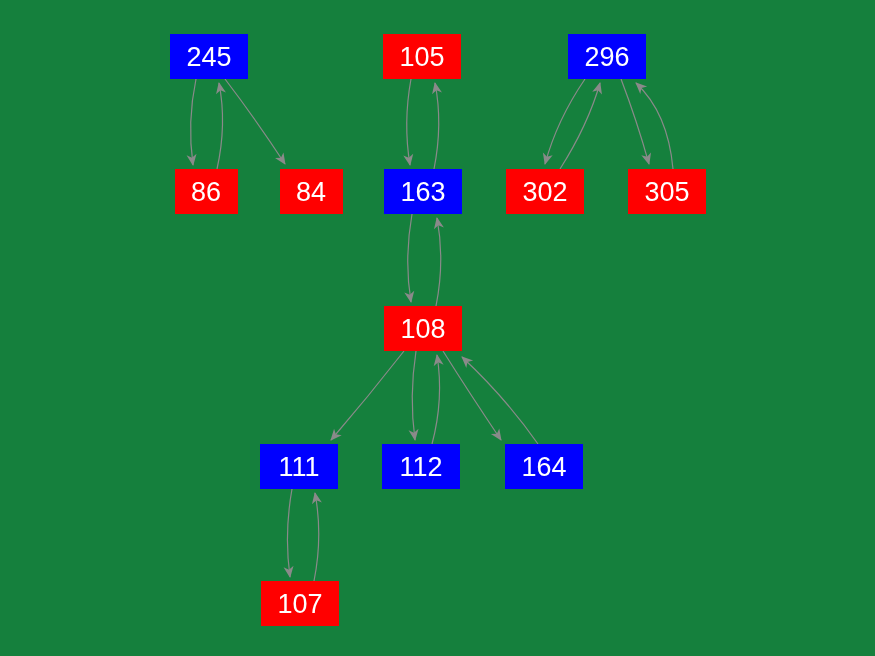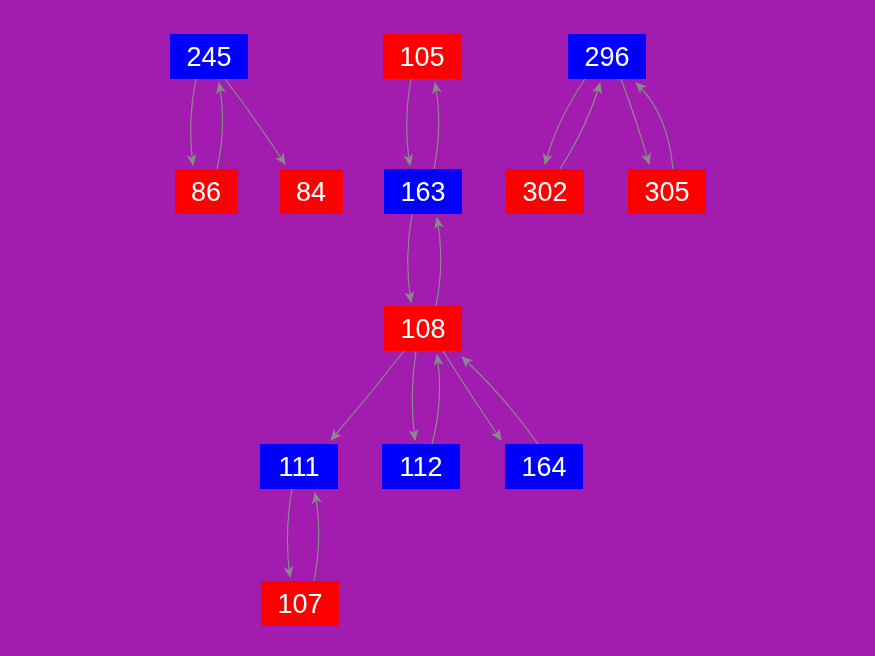--- a/index.html
+++ b/index.html
@@ -1,20 +1,20 @@
 <!DOCTYPE html>
 <html><head>
 <meta charset="utf-8">
 <style>
   html, body { margin: 0; padding: 0; background: #ffffff; }
   .stage {
     position: relative;
     width: 875px;
     height: 656px;
-    background: #a21caf;
+    background: #15803d;
     overflow: hidden;
   }
   svg.graph { display: block; width: 875px; height: 656px; }
   .edge-layer path {
     fill: none;
     stroke-width: 1.2px;
   }
   .node-label {
     font-family: "Liberation Sans", sans-serif;
     font-size: 27px;

